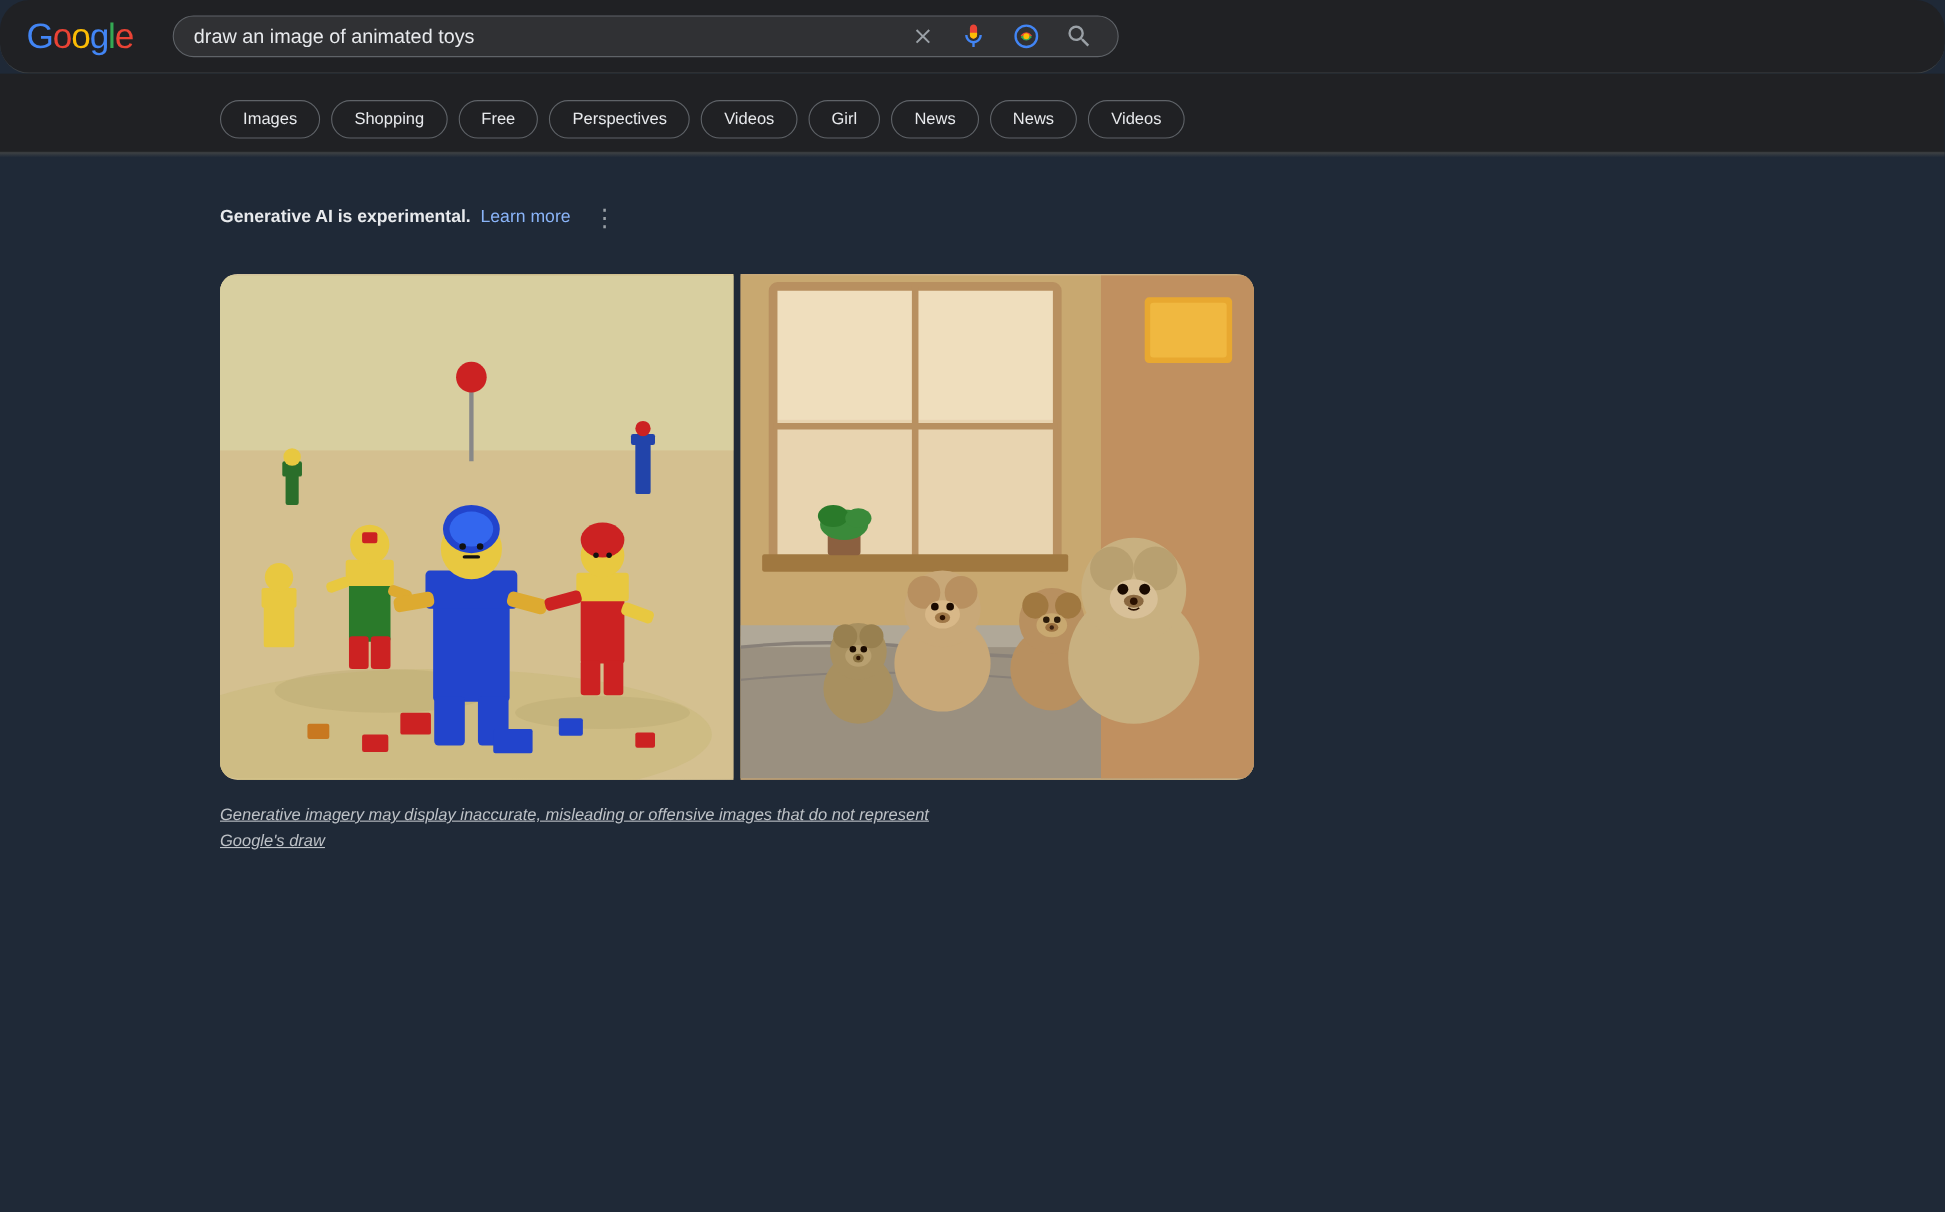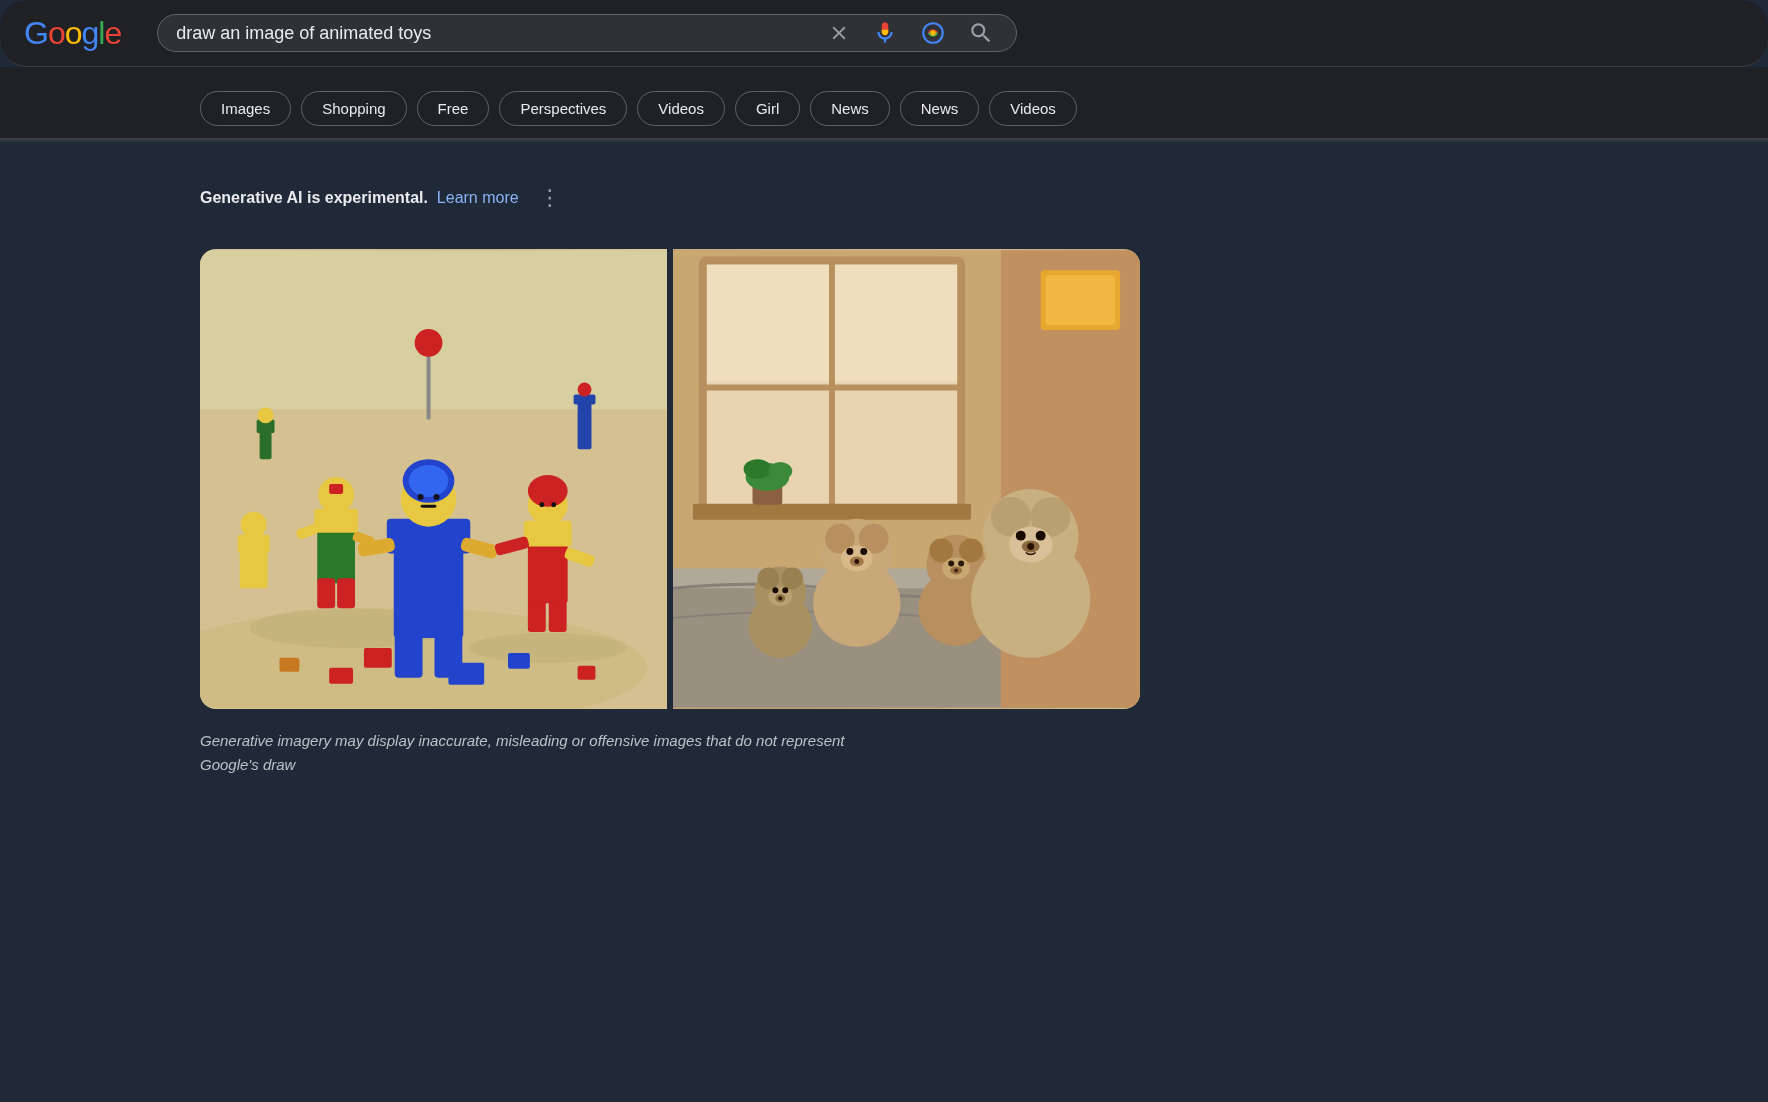--- a/index.html
+++ b/index.html
@@ -201,20 +201,21 @@
     }
 
     
     .disclaimer {
       margin-top: 20px;
       font-size: 15px;
       color: #bdc1c6;
       font-style: italic;
       max-width: 700px;
       line-height: 1.6;
+      text-decoration: underline;
     }
 
     
     .gradient-divider {
       height: 4px;
       background: linear-gradient(to bottom, #3c4043, transparent);
     }
 
     
     .lego-svg {

